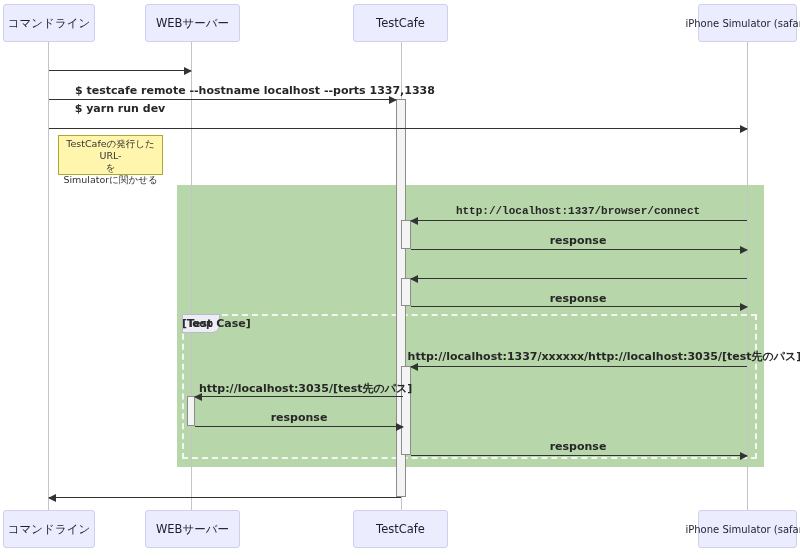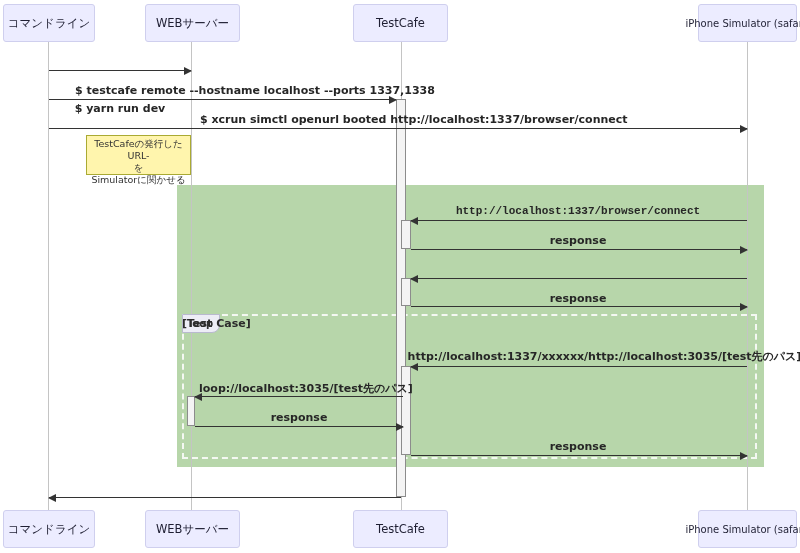--- a/index.html
+++ b/index.html
@@ -46,21 +46,21 @@
     border-left:8px solid #333; border-top:4px solid transparent; border-bottom:4px solid transparent;
   }
   .arrow .head-l {
     position:absolute; left:-1px; top:-3.5px; width:0; height:0;
     border-right:8px solid #333; border-top:4px solid transparent; border-bottom:4px solid transparent;
   }
   
   .note {
     position:absolute; left:58px; top:135px; width:105px; height:40px;
     background:#fff5ad; border:1px solid #aaaa33; box-sizing:border-box;
-    font-size:9.5px; line-height:12px; color:#333; text-align:center; padding-top:2px;margin-left:28px;
+    font-size:9.5px; line-height:12px; color:#333; text-align:center; padding-top:2px;
   }
 </style>
 </head>
 <body>
 
 <div id="stage">
 
   <div class="green-rect"></div>
 
   <div class="lifeline" style="left:48px"></div>
@@ -82,21 +82,20 @@
   <div class="msg-label" style="left:60px; top:54px; width:120px;margin-top:48px;">$ yarn run dev</div>
   <div class="arrow" style="left:49px; top:70px; width:142px;">
       <i class="head-r"></i>
     </div>
 
   <div class="msg-label" style="left:75px; top:84px; width:300px;">$ testcafe remote --hostname localhost --ports 1337,1338</div>
   <div class="arrow" style="left:49px; top:99px; width:347px;">
       <i class="head-r"></i>
     </div>
 
-  <div class="msg-label" style="left:200px; top:113px; width:400px;">$ xcrun simctl openurl booted http://localhost:1337/browser/connect</div>
   <div class="arrow" style="left:49px; top:128px; width:698px;">
       <i class="head-r"></i>
     </div>
 
   <div class="msg-label" style="left:428px; top:205px; width:300px;font-family:Liberation Mono, monospace;">http://localhost:1337/browser/connect</div>
   <div class="arrow" style="left:411px; top:220px; width:336px;">
       <i class="head-l"></i>
     </div>
 
   <div class="msg-label" style="left:428px; top:234px; width:300px;">response</div>
@@ -111,21 +110,21 @@
   <div class="msg-label" style="left:428px; top:292px; width:300px;">response</div>
   <div class="arrow" style="left:411px; top:306px; width:336px;">
       <i class="head-r"></i>
     </div>
 
   <div class="msg-label" style="left:405px; top:349px; width:399px;">http://localhost:1337/xxxxxx/http://localhost:3035/[test先のパス]</div>
   <div class="arrow" style="left:411px; top:366px; width:336px;">
       <i class="head-l"></i>
     </div>
 
-  <div class="msg-label" style="left:199px; top:381px; width:200px;">loop://localhost:3035/[test先のパス]</div>
+  <div class="msg-label" style="left:199px; top:381px; width:200px;">http://localhost:3035/[test先のパス]</div>
   <div class="arrow" style="left:195px; top:396px; width:208px;">
       <i class="head-l"></i>
     </div>
 
   <div class="msg-label" style="left:199px; top:411px; width:200px;">response</div>
   <div class="arrow" style="left:195px; top:426px; width:208px;">
       <i class="head-r"></i>
     </div>
 
   <div class="msg-label" style="left:428px; top:440px; width:300px;">response</div>

